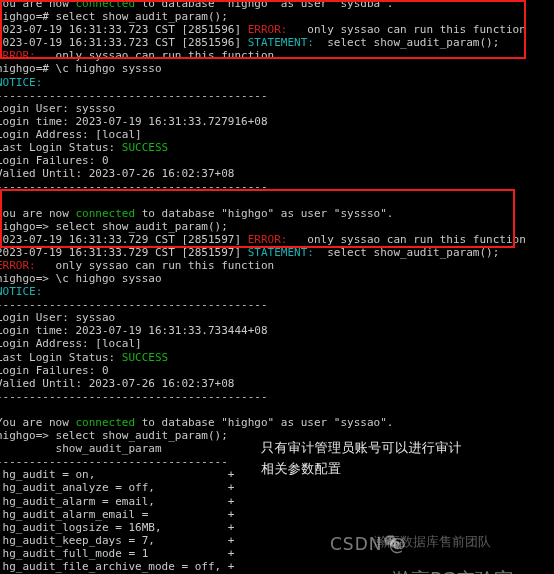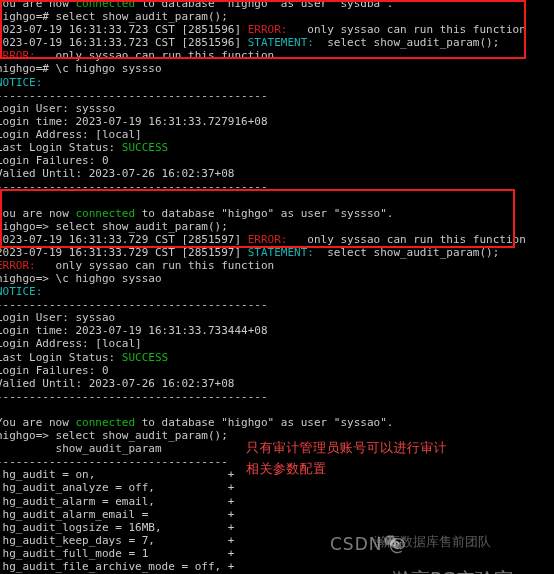--- a/index.html
+++ b/index.html
@@ -119,21 +119,21 @@
 </head>
 <body>
 
 <div id="terminal">
 
   <div id="screen"><div class="line"><span class="c-def">You are now </span><span class="c-green">connected</span><span class="c-def"> to database "highgo" as user "sysdba".</span></div><div class="line"><span class="c-def">highgo=# select show_audit_param();</span></div><div class="line"><span class="c-def">2023-07-19 16:31:33.723 CST [2851596] </span><span class="c-red">ERROR:</span><span class="c-def">   only syssao can run this function</span></div><div class="line"><span class="c-def">2023-07-19 16:31:33.723 CST [2851596] </span><span class="c-cyan">STATEMENT:</span><span class="c-def">  select show_audit_param();</span></div><div class="line"><span class="c-red">ERROR:</span><span class="c-def">   only syssao can run this function</span></div><div class="line"><span class="c-def">highgo=# \c highgo syssso</span></div><div class="line"><span class="c-cyan">NOTICE:</span></div><div class="line"><span class="c-def">-----------------------------------------</span></div><div class="line"><span class="c-def">Login User: syssso</span></div><div class="line"><span class="c-def">Login time: 2023-07-19 16:31:33.727916+08</span></div><div class="line"><span class="c-def">Login Address: [local]</span></div><div class="line"><span class="c-def">Last Login Status: </span><span class="c-green">SUCCESS</span></div><div class="line"><span class="c-def">Login Failures: 0</span></div><div class="line"><span class="c-def">Valied Until: 2023-07-26 16:02:37+08</span></div><div class="line"><span class="c-def">-----------------------------------------</span></div><div class="line blank"> </div><div class="line"><span class="c-def">You are now </span><span class="c-green">connected</span><span class="c-def"> to database "highgo" as user "syssso".</span></div><div class="line"><span class="c-def">highgo=&gt; select show_audit_param();</span></div><div class="line"><span class="c-def">2023-07-19 16:31:33.729 CST [2851597] </span><span class="c-red">ERROR:</span><span class="c-def">   only syssao can run this function</span></div><div class="line"><span class="c-def">2023-07-19 16:31:33.729 CST [2851597] </span><span class="c-cyan">STATEMENT:</span><span class="c-def">  select show_audit_param();</span></div><div class="line"><span class="c-red">ERROR:</span><span class="c-def">   only syssao can run this function</span></div><div class="line"><span class="c-def">highgo=&gt; \c highgo syssao</span></div><div class="line"><span class="c-cyan">NOTICE:</span></div><div class="line"><span class="c-def">-----------------------------------------</span></div><div class="line"><span class="c-def">Login User: syssao</span></div><div class="line"><span class="c-def">Login time: 2023-07-19 16:31:33.733444+08</span></div><div class="line"><span class="c-def">Login Address: [local]</span></div><div class="line"><span class="c-def">Last Login Status: </span><span class="c-green">SUCCESS</span></div><div class="line"><span class="c-def">Login Failures: 0</span></div><div class="line"><span class="c-def">Valied Until: 2023-07-26 16:02:37+08</span></div><div class="line"><span class="c-def">-----------------------------------------</span></div><div class="line blank"> </div><div class="line"><span class="c-def">You are now </span><span class="c-green">connected</span><span class="c-def"> to database "highgo" as user "syssao".</span></div><div class="line"><span class="c-def">highgo=&gt; select show_audit_param();</span></div><div class="line"><span class="c-def">         show_audit_param</span></div><div class="line"><span class="c-def">-----------------------------------</span></div><div class="line"><span class="c-def"> hg_audit = on,                    +</span></div><div class="line"><span class="c-def"> hg_audit_analyze = off,           +</span></div><div class="line"><span class="c-def"> hg_audit_alarm = email,           +</span></div><div class="line"><span class="c-def"> hg_audit_alarm_email =            +</span></div><div class="line"><span class="c-def"> hg_audit_logsize = 16MB,          +</span></div><div class="line"><span class="c-def"> hg_audit_keep_days = 7,           +</span></div><div class="line"><span class="c-def"> hg_audit_full_mode = 1            +</span></div><div class="line"><span class="c-def"> hg_audit_file_archive_mode = off, +</span></div><div class="line"><span class="c-def"> hg_audit_file_archive_dest =      +</span></div></div>
 
   <div class="hl-box" id="hl-0" style="left: 0px; top: 0px; width: 526px; height: 59px; border-color: rgb(242, 27, 27);"></div>
   <div class="hl-box" id="hl-1" style="left: 0px; top: 189px; width: 515px; height: 59px; border-color: rgb(242, 27, 27);"></div>
 
-  <div class="annotation" style="left: 246px; top: 437px; color: #ef4444;">只有审计管理员账号可以进行审计
+  <div class="annotation" style="left: 261px; top: 437px; color: #e5e5e5;">只有审计管理员账号可以进行审计
 相关参数配置</div>
 
   <div id="watermark">
     <span class="wm-cn-back">瀚高数据库售前团队</span>
     <span class="wm-csdn">CSDN @</span>
     <svg class="wm-wechat" viewBox="0 0 24 24">
       <ellipse cx="9" cy="8.5" rx="8" ry="6.7" fill="rgba(230,230,230,0.45)"></ellipse>
       <path d="M4 13 L3 17 L7 14.6 Z" fill="rgba(230,230,230,0.45)"></path>
       <circle cx="6.2" cy="6.7" r="1.15" fill="#111"></circle>
       <circle cx="11.6" cy="6.7" r="1.15" fill="#111"></circle>

